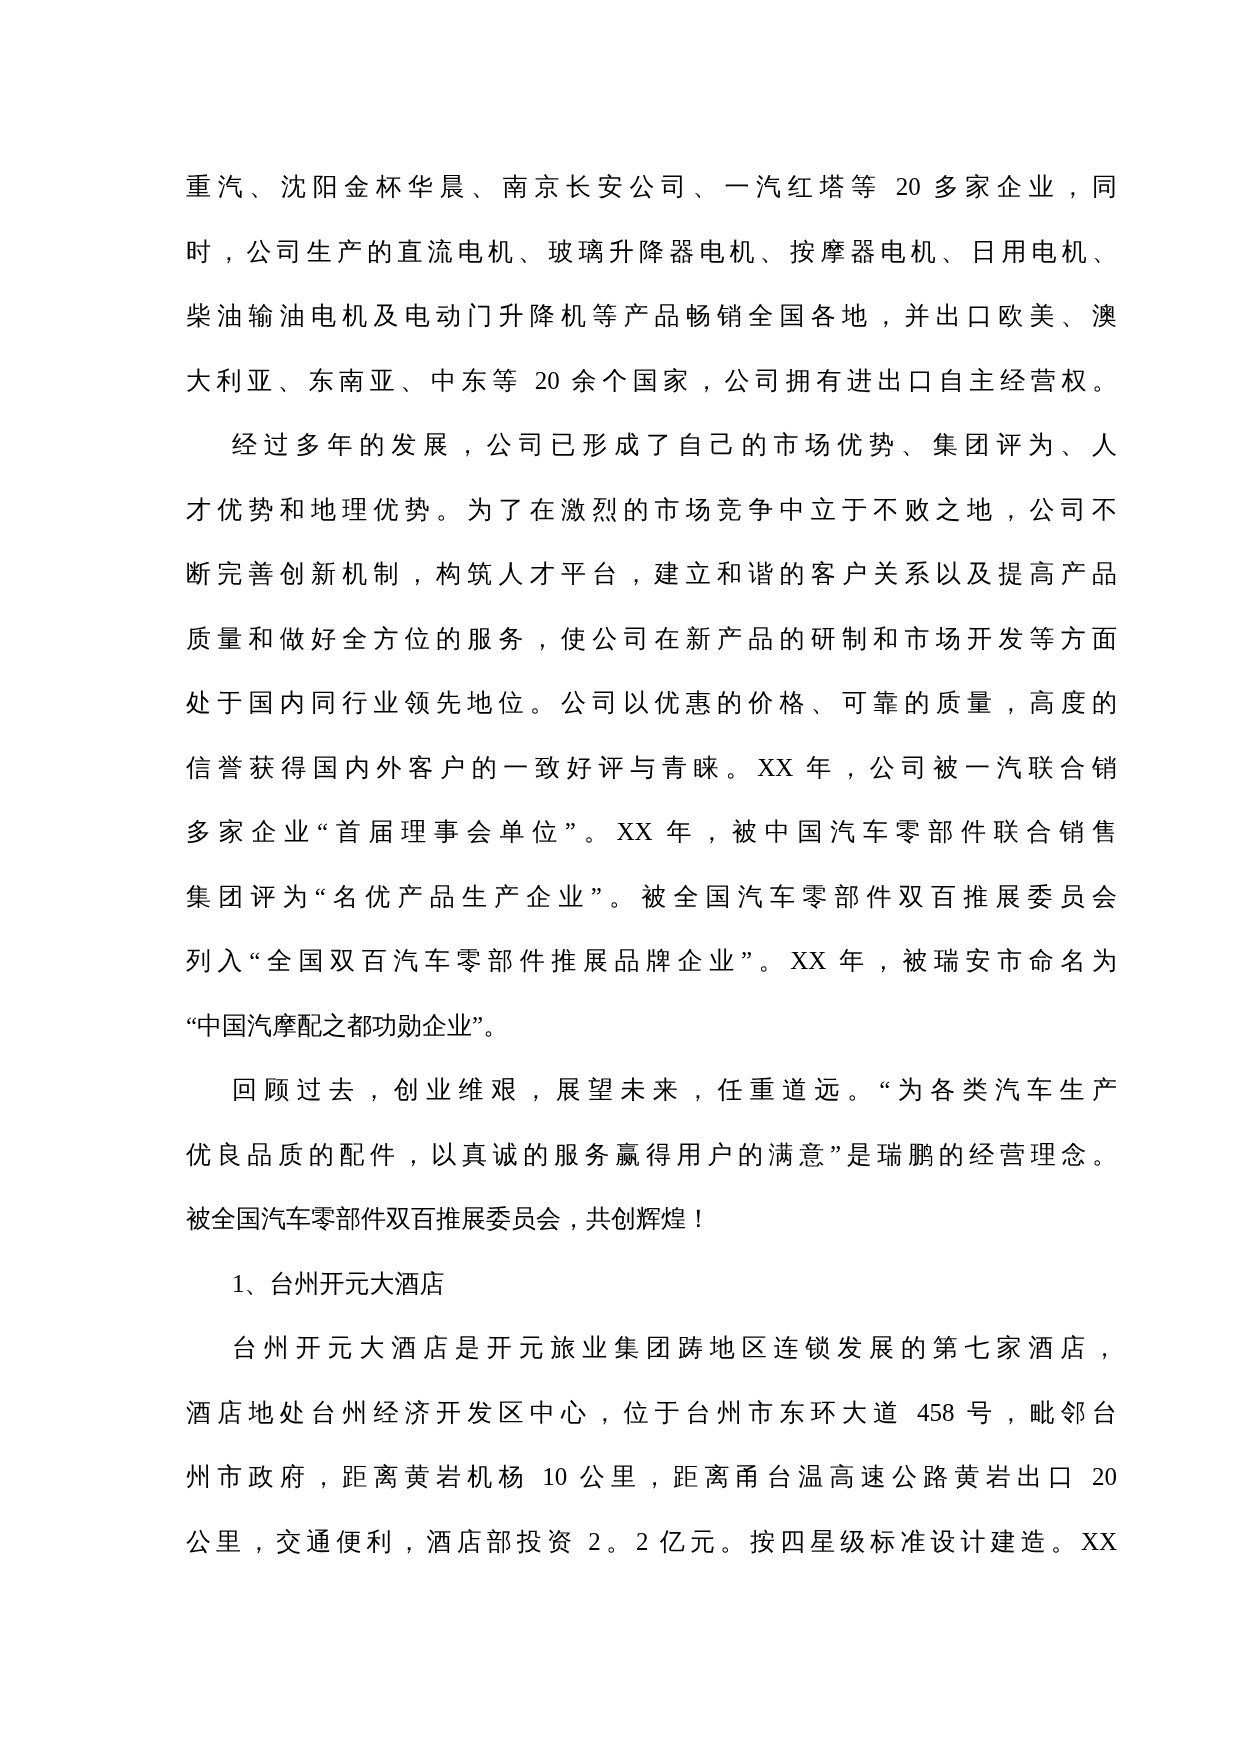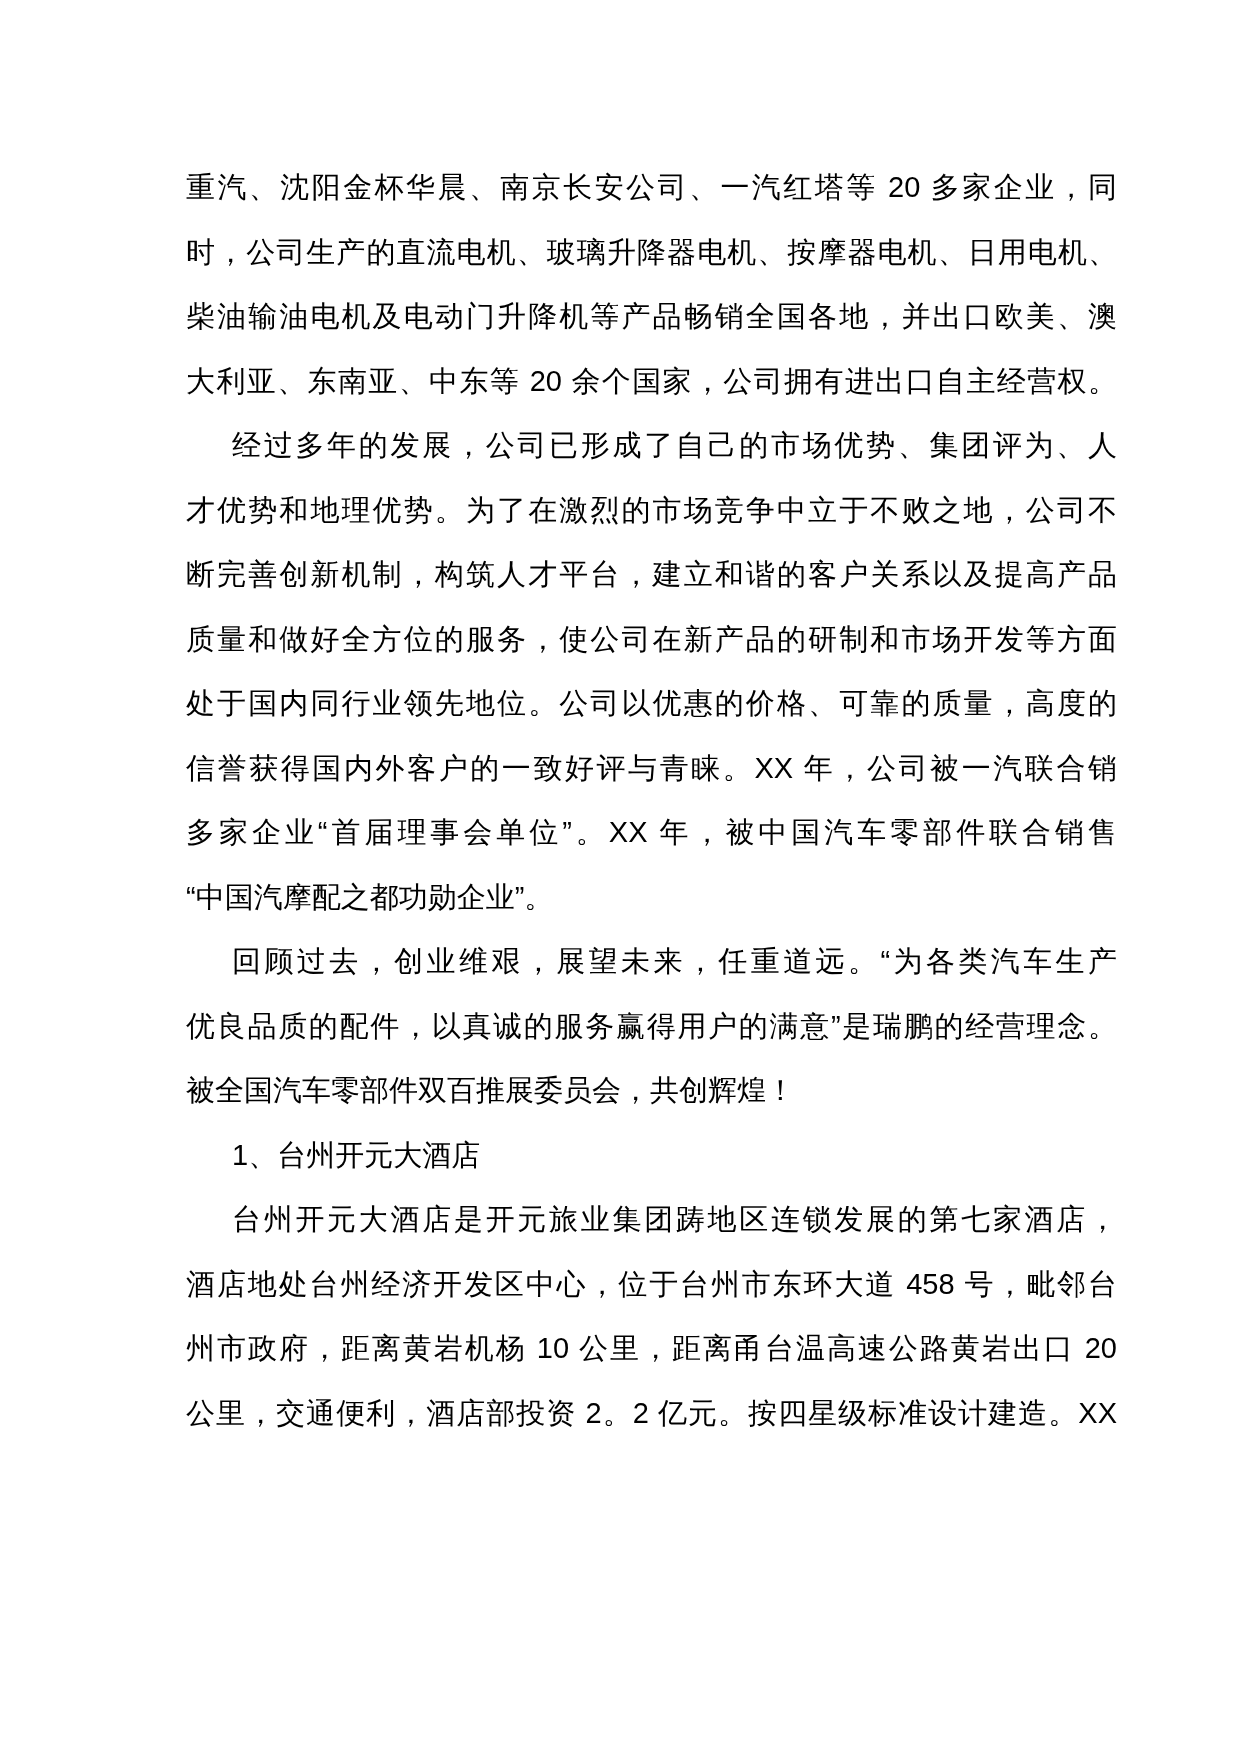--- a/index.html
+++ b/index.html
@@ -13,22 +13,22 @@
     height: 1754px;
     background: #ffffff;
     overflow: hidden;
   }
   .doc {
     position: absolute;
     left: 186px;
     top: 155px;
     width: 931px;
     color: #000000;
-    font-family: Liberation Sans, sans-serif;
-    font-size: 29px;
+    font-family: Liberation Serif, serif;
+    font-size: 25px;
     line-height: 64.5px;
     overflow: hidden;
   }
   .paragraph {
     margin: 0;
     padding: 0;
   }
   .line {
     height: 64.5px;
     white-space: nowrap;
@@ -55,20 +55,22 @@
         <div class="line fill">大利亚、东南亚、中东等 20 余个国家，公司拥有进出口自主经营权。</div>
       </div>
       <div class="paragraph">
         <div class="line fill indent">经过多年的发展，公司已形成了自己的市场优势、集团评为、人</div>
         <div class="line fill">才优势和地理优势。为了在激烈的市场竞争中立于不败之地，公司不</div>
         <div class="line fill">断完善创新机制，构筑人才平台，建立和谐的客户关系以及提高产品</div>
         <div class="line fill">质量和做好全方位的服务，使公司在新产品的研制和市场开发等方面</div>
         <div class="line fill">处于国内同行业领先地位。公司以优惠的价格、可靠的质量，高度的</div>
         <div class="line fill">信誉获得国内外客户的一致好评与青睐。XX 年，公司被一汽联合销</div>
         <div class="line fill">多家企业“首届理事会单位”。XX 年，被中国汽车零部件联合销售</div>
+        <div class="line fill">集团评为“名优产品生产企业”。被全国汽车零部件双百推展委员会</div>
+        <div class="line fill">列入“全国双百汽车零部件推展品牌企业”。XX 年，被瑞安市命名为</div>
         <div class="line">“中国汽摩配之都功勋企业”。</div>
       </div>
       <div class="paragraph">
         <div class="line fill indent">回顾过去，创业维艰，展望未来，任重道远。“为各类汽车生产</div>
         <div class="line fill">优良品质的配件，以真诚的服务赢得用户的满意”是瑞鹏的经营理念。</div>
         <div class="line">被全国汽车零部件双百推展委员会，共创辉煌！</div>
       </div>
       <div class="paragraph">
         <div class="line indent">1、台州开元大酒店</div>
       </div>

